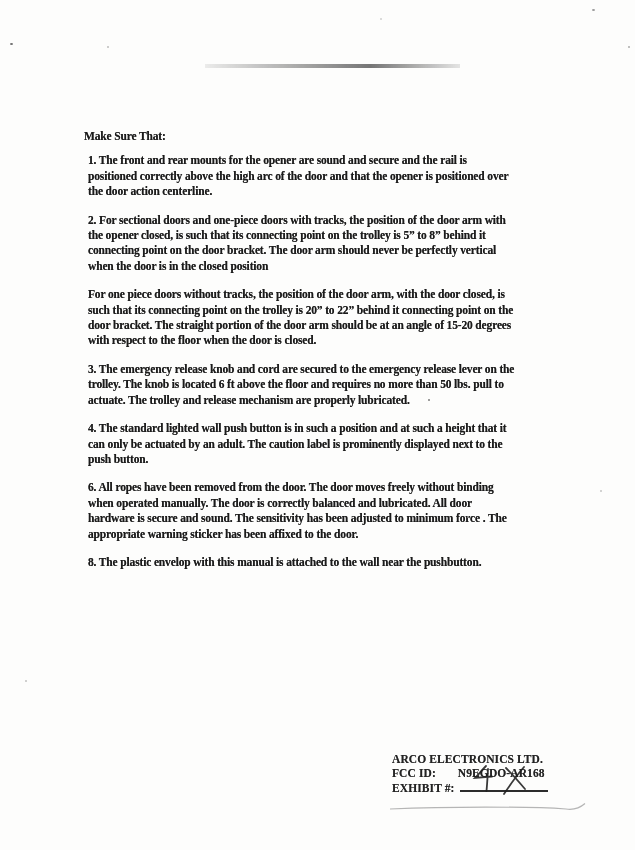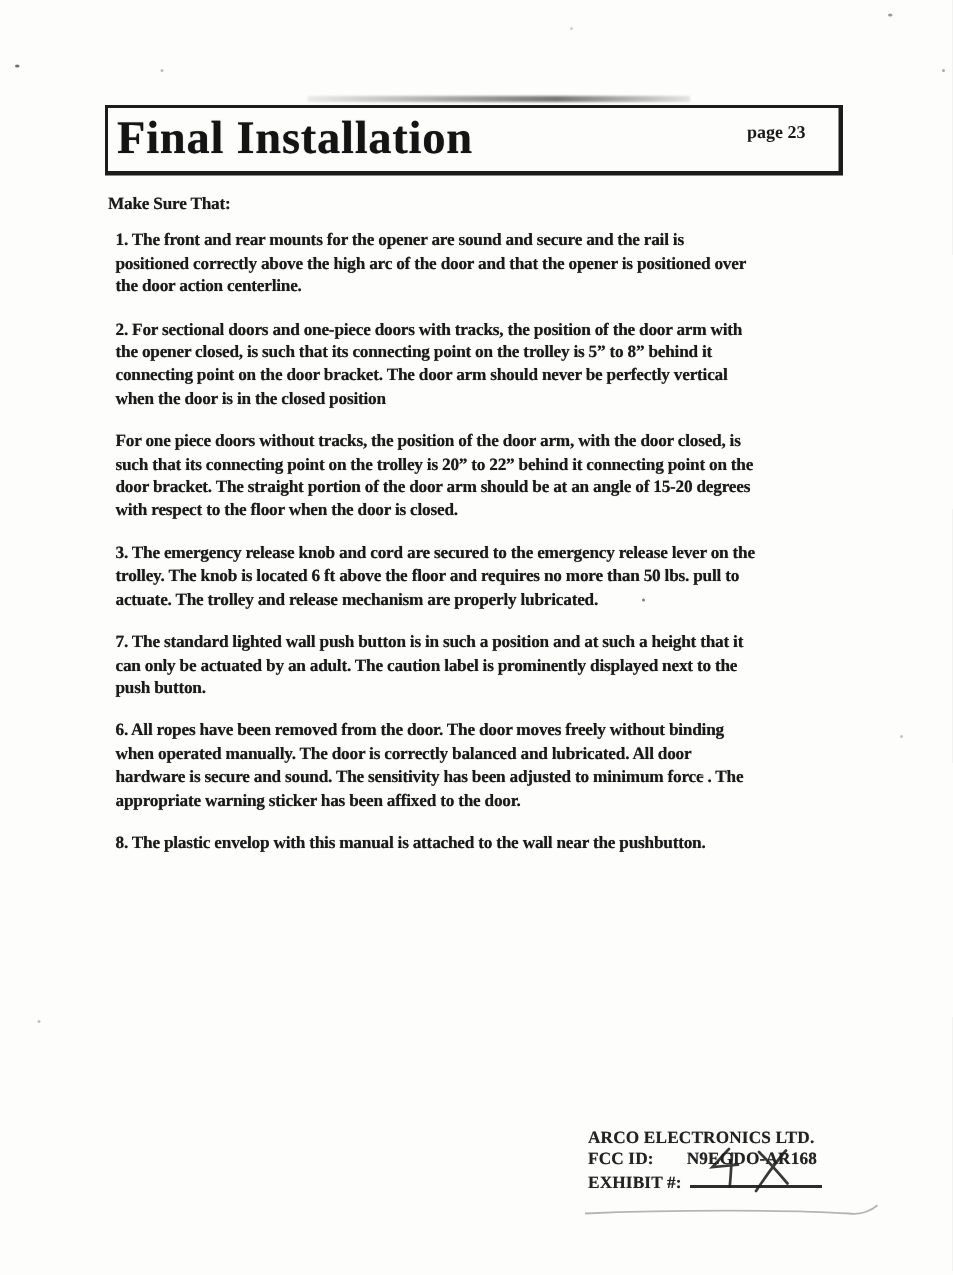--- a/index.html
+++ b/index.html
@@ -45,22 +45,22 @@
   
   .body-text {
     position:absolute; left:72px; top:129px;
     width:505px;
     font-size:11.5px; font-weight:700;
     line-height:15.4px;
     letter-spacing:-0.15px;
     color:#1b1b1b;
     text-shadow:0 0 0.5px rgba(25,25,25,0.7);
   }
-  .body-text .intro { margin:0 0 9px 0; white-space:pre-line; }
-  .body-text p.item { margin:0 0 13px 5px; white-space:pre-line; }
+  .body-text .intro { margin:0 0 9px 12px; white-space:pre-line; }
+  .body-text p.item { margin:0 0 13px 16px; white-space:pre-line; }
 
   
   .stamp {
     position:absolute; left:392px; top:753px;
     font-size:11.5px; font-weight:700;
     line-height:13.5px;
     color:#232323;
     letter-spacing:0.1px;
     text-shadow:0 0 0.5px rgba(35,35,35,0.6);
   }
@@ -94,42 +94,38 @@
   .s8 { left:600px; top:490px; width:2px; height:2px; background:#c4c4c4; }
   .s9 { left:25px;  top:680px; width:2px; height:2px; background:#c0c0c0; }
 </style>
 </head>
 <body>
 
 <div class="page">
 
   <div class="box-smear"></div>
 
-  <div class="title-box">
-    <div class="doc-title">Final Installation</div>
-    <div class="page-label">page 23</div>
-  </div>
 
   <div class="body-text">
     <p class="intro">Make Sure That:</p>
     <p class="item">1. The front and rear mounts for the opener are sound and secure and the rail is
 positioned correctly above the high arc of the door and that the opener is positioned over
 the door action centerline.</p>
     <p class="item">2. For sectional doors and one-piece doors with tracks, the position of the door arm with
 the opener closed, is such that its connecting point on the trolley is 5” to 8” behind it
 connecting point on the door bracket. The door arm should never be perfectly vertical
 when the door is in the closed position</p>
     <p class="item">For one piece doors without tracks, the position of the door arm, with the door closed, is
 such that its connecting point on the trolley is 20” to 22” behind it connecting point on the
 door bracket. The straight portion of the door arm should be at an angle of 15-20 degrees
 with respect to the floor when the door is closed.</p>
     <p class="item">3. The emergency release knob and cord are secured to the emergency release lever on the
 trolley. The knob is located 6 ft above the floor and requires no more than 50 lbs. pull to
 actuate. The trolley and release mechanism are properly lubricated.</p>
-    <p class="item">7. The standard lighted wall push button is in such a position and at such a height that it
+    <p class="item">4. The standard lighted wall push button is in such a position and at such a height that it
 can only be actuated by an adult. The caution label is prominently displayed next to the
 push button.</p>
     <p class="item">6. All ropes have been removed from the door. The door moves freely without binding
 when operated manually. The door is correctly balanced and lubricated. All door
 hardware is secure and sound. The sensitivity has been adjusted to minimum force . The
 appropriate warning sticker has been affixed to the door.</p>
     <p class="item">8. The plastic envelop with this manual is attached to the wall near the pushbutton.</p>
   </div>
 
   <div class="stamp">

